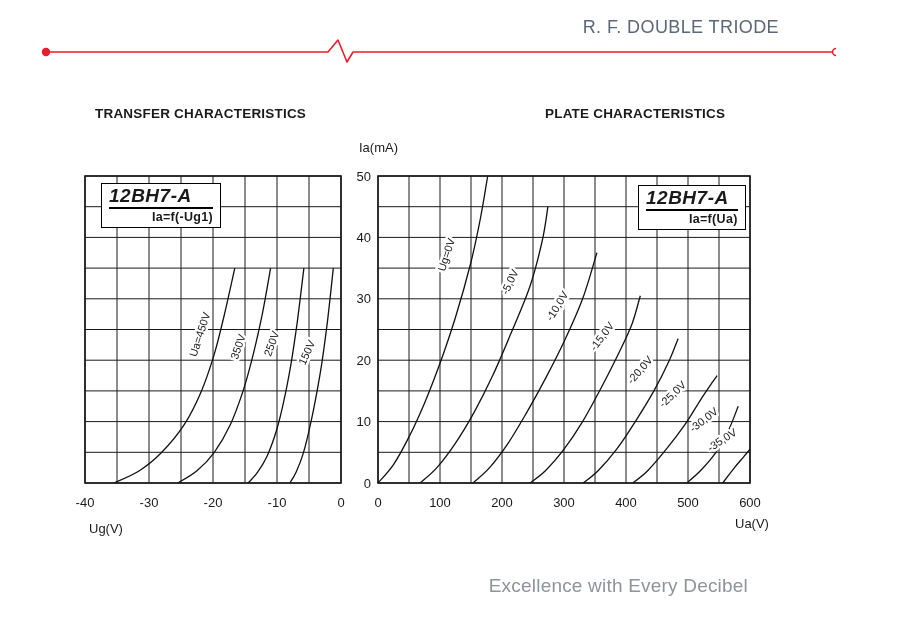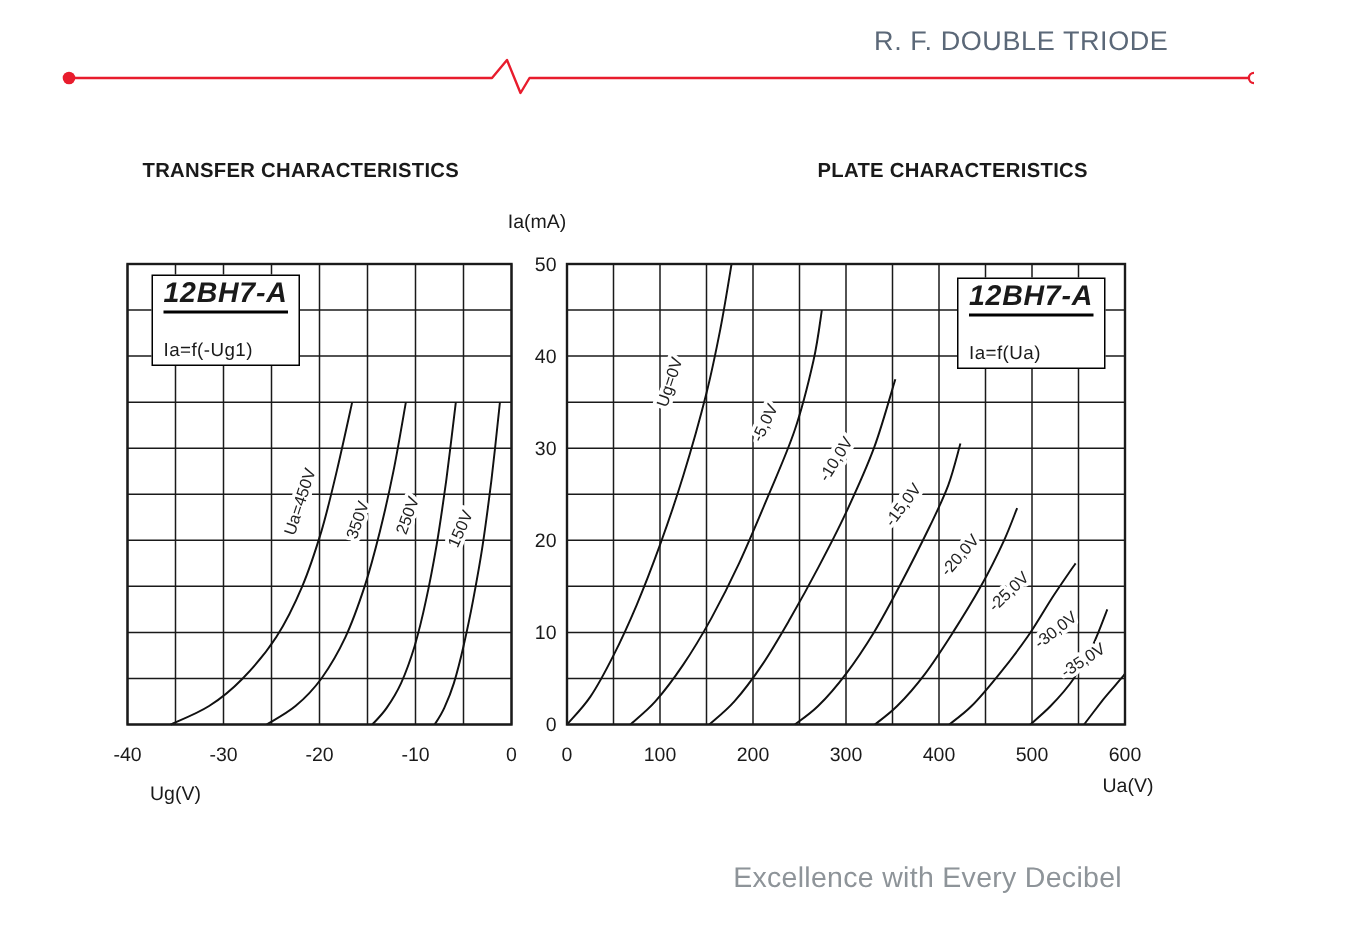--- a/index.html
+++ b/index.html
@@ -5,27 +5,27 @@
   html,body{margin:0;padding:0;background:#ffffff;}
   .page{position:relative;width:836px;height:618px;background:#fff;overflow:hidden;
         font-family:"Liberation Sans",sans-serif;color:#1a1a1a;}
   .abs{position:absolute;}
   .header-title{top:17px;right:57px;font-size:18px;letter-spacing:.4px;font-weight:400;
                 color:var(--title-color,#5b6878);}
   .section-title{top:106px;font-size:13.5px;font-weight:bold;letter-spacing:.2px;color:#1a1a1a;}
   .section-title.left{left:95px;}
   .section-title.right{left:545px;}
   .axis-unit{font-size:13px;color:#1a1a1a;}
-  .ia-label{left:330px;top:140px;width:56px;text-align:center;}
-  .ug-label{left:100px;top:521px;text-align:center;}
+  .ia-label{left:342px;top:140px;width:56px;text-align:right;}
+  .ug-label{left:89px;top:521px;text-align:center;}
   .ua-label{left:735px;top:516px;}
   .model-box{background:#fff;border:1.5px solid #000;padding:2px 7px 3px 7px;line-height:1.05;}
   .model-box .model{font-size:19px;font-weight:bold;letter-spacing:.5px;
                     border-bottom:2px solid #000;padding-bottom:1px;font-style:italic;}
-  .model-box .func{font-size:12.5px;font-weight:normal;letter-spacing:.3px;padding-top:18px;}
+  .model-box .func{font-size:12.5px;font-weight:bold;letter-spacing:.3px;padding-top:2px;margin-left:43px;}
   .model-box.left{left:101px;top:183px;}
   .model-box.right{left:638px;top:185px;}
   .footer-tagline{top:575px;right:88px;font-size:19px;color:var(--footer-color,#8e9499);
                   letter-spacing:.2px;}
   .footer-pill{left:845px;top:574px;width:55px;height:25px;background:var(--red,#e81c2d);
                border-radius:13px 0 0 13px;}
   svg text{font-family:"Liberation Sans",sans-serif;}
 </style>
 </head>
 <body>

